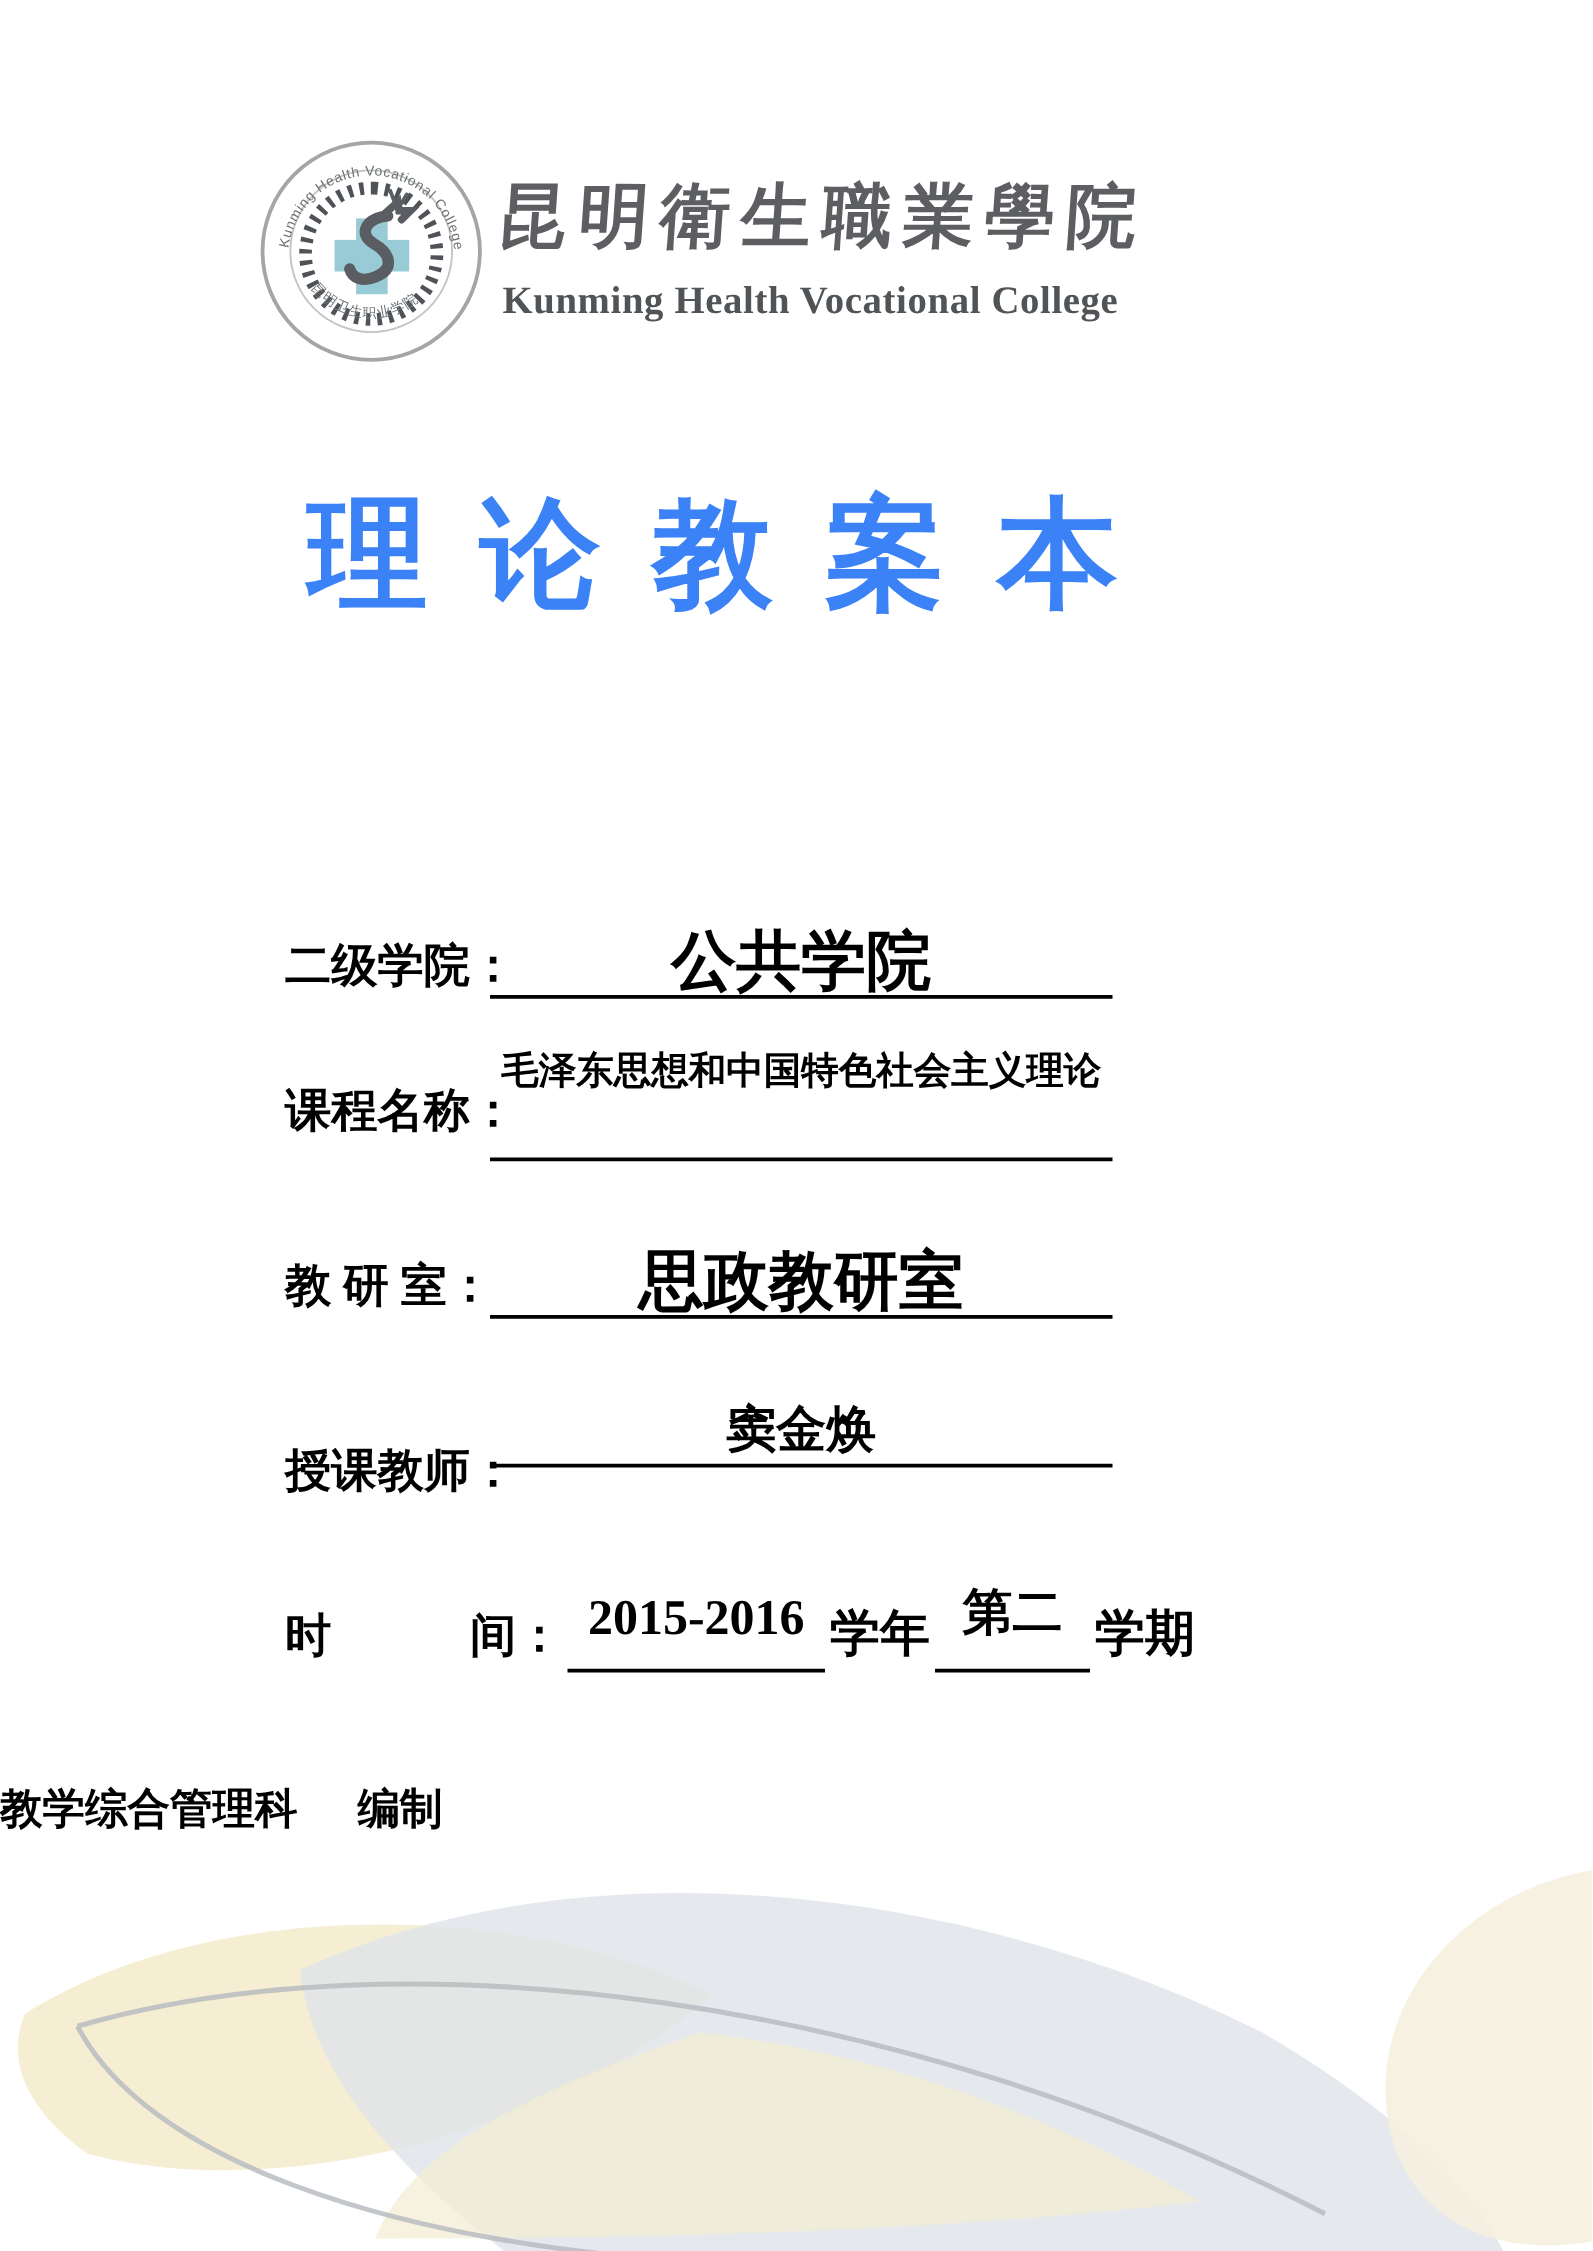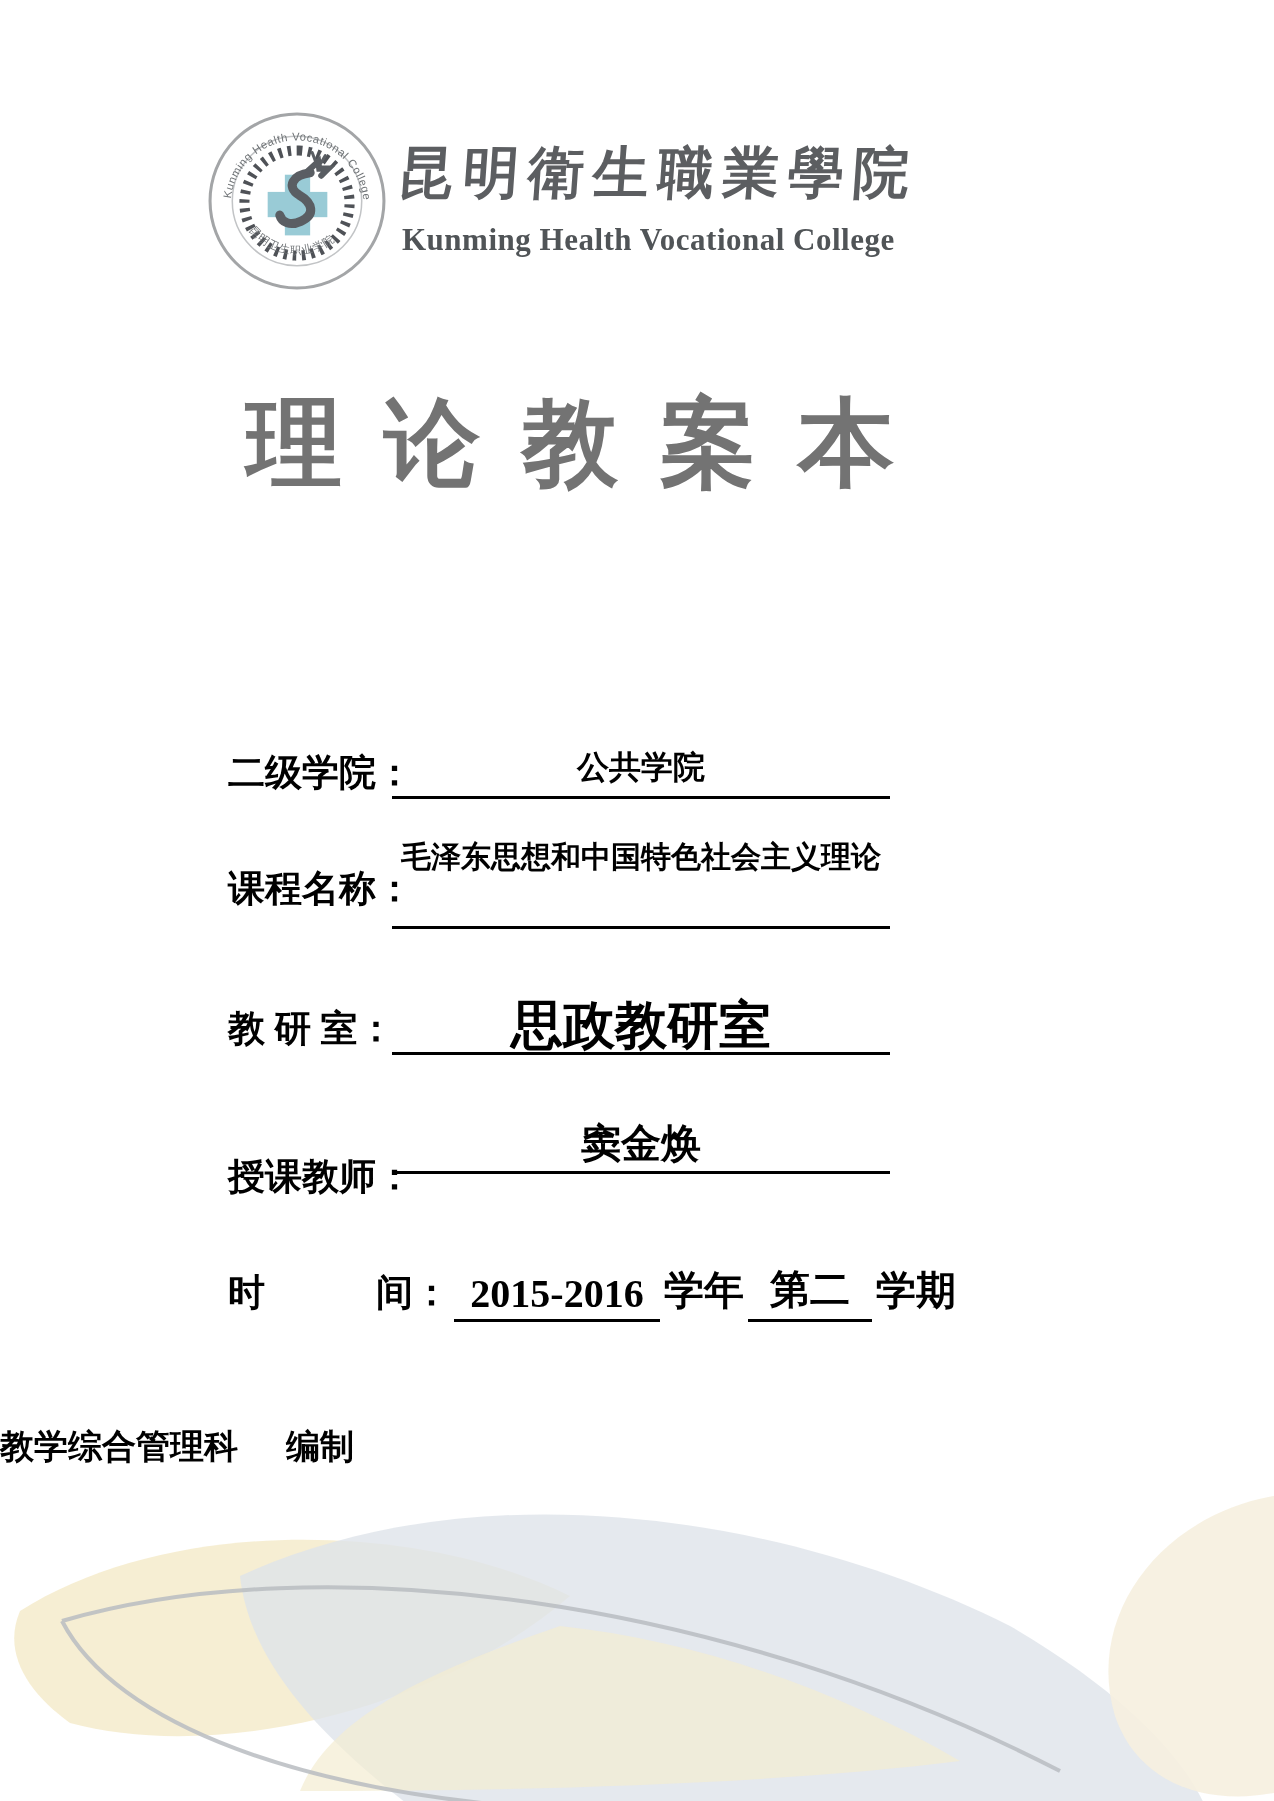--- a/index.html
+++ b/index.html
@@ -49,41 +49,41 @@
   .doc-title {
     position: absolute;
     left: 0;
     top: 380px;
     width: 1140px;
     text-align: center;
     font-size: 96px;
     font-weight: bold;
     word-spacing: 18px;
     white-space: nowrap;
-    color: #737373;
+    color: #3b82f6;
   }
 
   
   .fld-label {
     position: absolute;
     left: 228px;
     font-size: 37px;
     font-weight: bold;
     white-space: nowrap;
   }
   .fld-value {
     position: absolute;
     left: 392px;
     width: 498px;
     text-align: center;
     font-weight: bold;
     border-bottom: 3px solid #000;
     box-sizing: border-box;
   }
-  .v1 { top: 742px; height: 57px; font-size: 32px; line-height: 55px; font-family: Liberation Mono, monospace; }
+  .v1 { top: 742px; height: 57px; font-size: 52px; line-height: 55px; }
   .l1 { top: 748px; }
   .v2 { top: 828px; height: 101px; font-size: 30px; line-height: 46px; padding-top: 6px; }
   .l2 { top: 864px; }
   .v3 { top: 998px; height: 57px; font-size: 52px; line-height: 55px; }
   .l3 { top: 1004px; }
   .v4 { top: 1116px; height: 58px; font-size: 40px; line-height: 56px; }
   .l4 { top: 1122px; margin-top: 30px; }
 
   .time-row {
     position: absolute;
@@ -96,21 +96,21 @@
   .time-label {
     font-size: 37px;
     font-weight: bold;
     padding-bottom: 4px;
   }
   .time-fill {
     font-size: 40px;
     font-weight: bold;
     border-bottom: 3px solid #000;
     text-align: center;
-    padding: 0 14px 2px 14px;
+    padding: 0 14px 18px 14px;
     margin: 0 4px;
   }
   .time-fill.year { min-width: 178px; }
   .time-fill.term { min-width: 96px; }
   .time-suffix {
     font-size: 40px;
     font-weight: bold;
     padding-bottom: 4px;
   }
 

